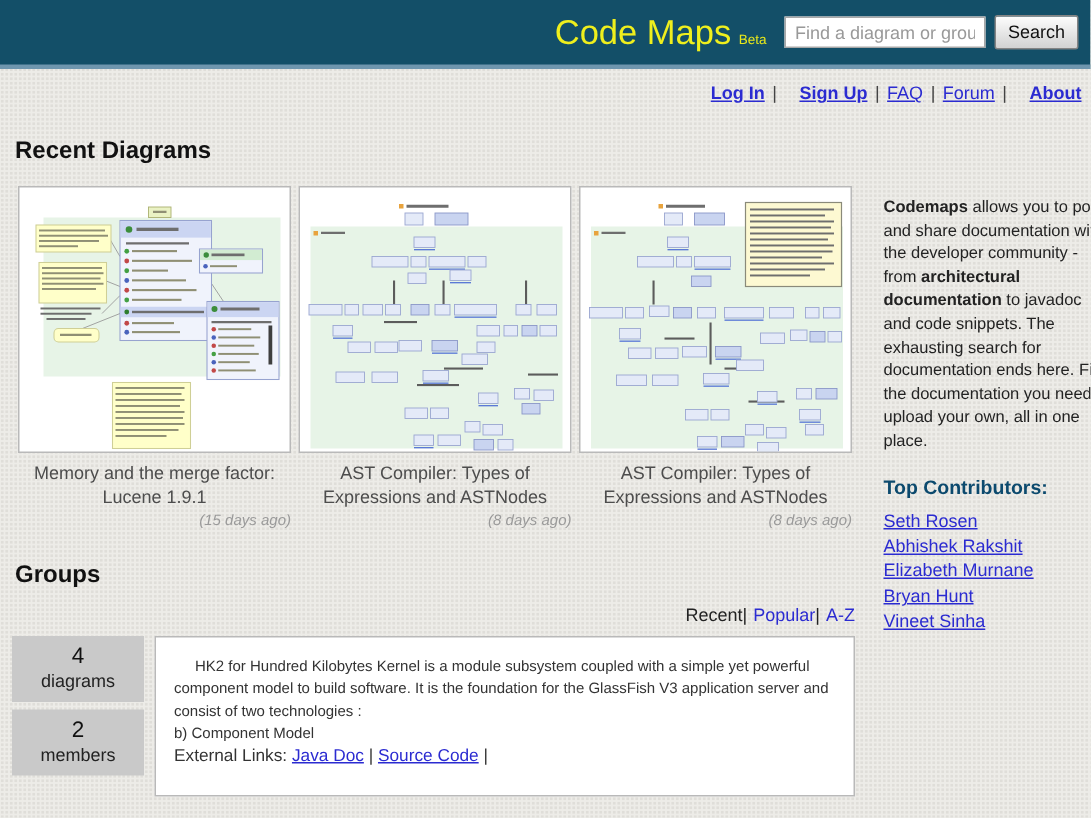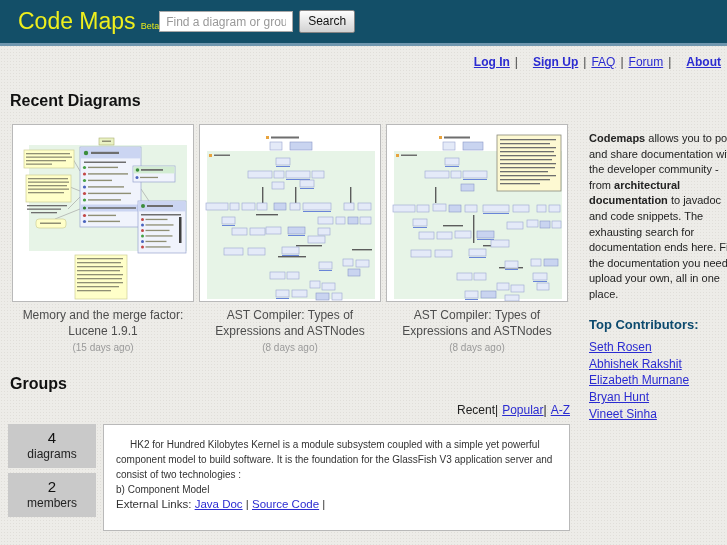--- a/index.html
+++ b/index.html
@@ -7,22 +7,23 @@
   body {
     font-family:"Liberation Sans", sans-serif;
     background-color:#edecE8;
     background-image: radial-gradient(rgba(140,135,128,0.14) 1px, rgba(0,0,0,0) 1px);
     background-size:3px 3px;
     position:relative;
   }
   
   .app-header {
     height:46px; background:#134f68; border-bottom:3px solid #6f96ae;
-    display:flex; align-items:center; justify-content:flex-start;
+    display:flex; align-items:center; justify-content:flex-end;
     padding:0 8px 0 18px;
+    gap:12px;
   }
   .logo { color:#efef1d; font-size:23px; }
   .beta { color:#e8e81a; font-size:9px; margin-left:5px; }
   .search-wrap { display:flex; align-items:center; }
   .search-input {
     width:134px; height:21px; border:1px solid #a8a8a8; font-size:12px;
     padding:2px 6px; color:#333; font-family:"Liberation Sans",sans-serif;
   }
   .search-input::placeholder { color:#999; }
   .search-btn {
@@ -39,29 +40,29 @@
   h2.sec { font-size:16px; font-weight:bold; color:#111; margin:22px 0 0 10px; }
   
   .diagrams-area { position:relative; margin:14px 0 0 12px; }
   .diag-row { display:flex; gap:5px; }
   .diag-col { width:182px; }
   .thumb {
     width:182px; height:178px; background:#fff; border:1px solid #b9b9b9;
     cursor:pointer; overflow:hidden;
   }
   .caption { margin-top:6px; font-size:12px; color:#4d4d4d; text-align:center; line-height:1.3; padding:0 6px; }
-  .age { font-size:10px; color:#9a9a9a; text-align:center; margin-top:3px; }
+  .age { font-size:10px; color:#9a9a9a; font-style:italic; text-align:right; margin-top:3px; }
   
   .intro-sidebar { position:absolute; left:577px; top:7px; width:152px; font-size:11px; color:#222; line-height:1.42; }
   .b { font-weight:bold; }
   .intro-sidebar h3 { font-size:13px; color:#0c4a6e; margin:13px 0 6px; }
   .intro-sidebar a { display:block; color:#2b2bd1; text-decoration:underline; font-size:12px; line-height:1.22; margin-bottom:2px; cursor:pointer; }
   
   .sort-row { width:558px; text-align:right; font-size:12px; margin:10px 0 7px 12px; color:#222; }
-  .sort-row a { color:#2b2bd1; text-decoration:underline; cursor:pointer;text-align:center; }
+  .sort-row a { color:#2b2bd1; cursor:pointer;text-align:center; }
   .sort-cur { color:#222; cursor:pointer; }
   .sort-sp { margin-right:4px; }
   .group-row { display:flex; margin-left:8px; align-items:flex-start; }
   .stats { width:88px; margin-right:7px; }
   .stat { background:#c9c9c9; text-align:center; padding:5px 0 7px; margin-bottom:5px; }
   .stat .num { font-size:15px; color:#111; }
   .stat .lbl { font-size:12px; color:#222; margin-top:1px; }
   .panel {
     width:467px; min-height:107px; background:#fff; border:1px solid #b9b9b9;
     padding:8px 12px 9px;

